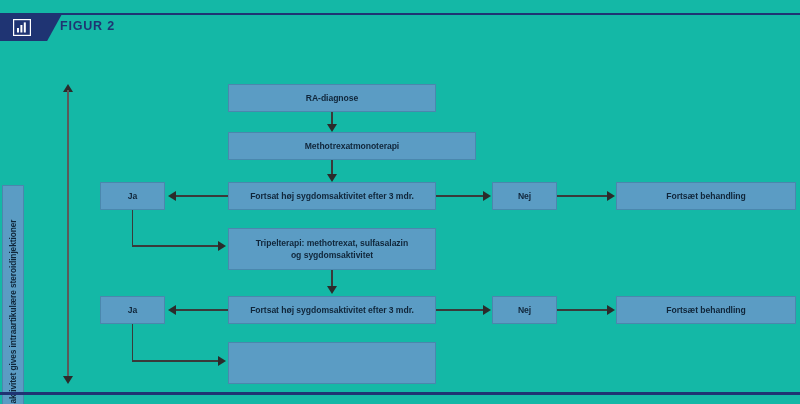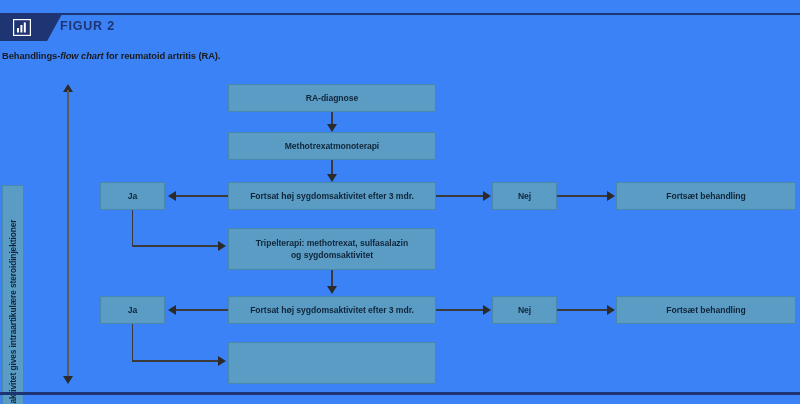--- a/index.html
+++ b/index.html
@@ -4,21 +4,21 @@
 <style>
   html, body {
     margin: 0;
     padding: 0;
     background: #ffffff;
   }
   #page {
     position: relative;
     width: 800px;
     height: 404px;
-    background: #3b82f6;
+    background: #14b8a6;
     font-family: "Liberation Sans", sans-serif;
     overflow: hidden;
   }
 
   
   .top-rule {
     position: absolute;
     left: 0;
     top: 13px;
     width: 800px;
@@ -168,41 +168,38 @@
 
   <div class="badge"></div>
   <svg class="badge-icon" viewBox="0 0 18 17">
     <rect x="0.6" y="0.6" width="16.8" height="15.8" fill="none" stroke="#ffffff" stroke-width="1.2"></rect>
     <rect x="4" y="9" width="2" height="4.5" fill="#ffffff"></rect>
     <rect x="7.4" y="6" width="2" height="7.5" fill="#ffffff"></rect>
     <rect x="10.8" y="3.4" width="2" height="10.1" fill="#ffffff"></rect>
   </svg>
   <div class="figure-title">FIGUR 2</div>
 
-  <div class="caption">
-    <span>Behandlings-</span><span class="ital">flow chart</span><span> for reumatoid artritis (RA).</span>
-  </div>
 
   <div class="chart">
 
     <div class="side-banner">
       <span>Ved aktivitet gives intraartikulære steroidinjektioner</span>
     </div>
 
     <div class="arrow up" style="left:63px; top:14px;"></div>
     <div class="axis-line" style="left:67.2px; top:20px; height:288px;"></div>
     <div class="arrow down" style="left:63px; top:306px;"></div>
 
     <div class="node" style="left:228px; top:14px; width:208px; height:28px;text-align:right;">
       <span>RA-diagnose</span>
     </div>
     <div class="ln v" style="left:331.2px; top:42px; height:14px;"></div>
     <div class="arrow down" style="left:327px; top:54px;"></div>
 
-    <div class="node" style="left:228px; top:62px; width:208px; height:28px;">
+    <div class="node" style="left:228px; top:62px; width:248px; height:28px;">
       <span>Methotrexatmonoterapi</span>
     </div>
     <div class="ln v" style="left:331.2px; top:90px; height:16px;"></div>
     <div class="arrow down" style="left:327px; top:104px;"></div>
 
     <div class="node" style="left:228px; top:112px; width:208px; height:28px;">
       <span>Fortsat høj sygdomsaktivitet efter 3 mdr.</span>
     </div>
 
     <div class="node" style="left:100px; top:112px; width:65px; height:28px;">

